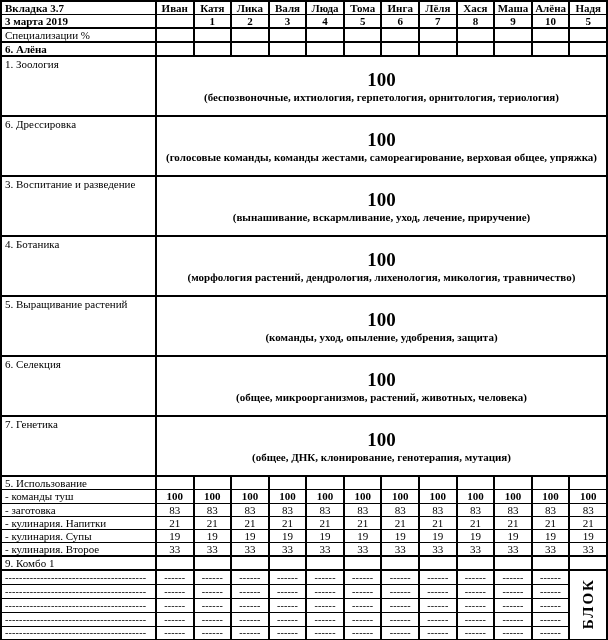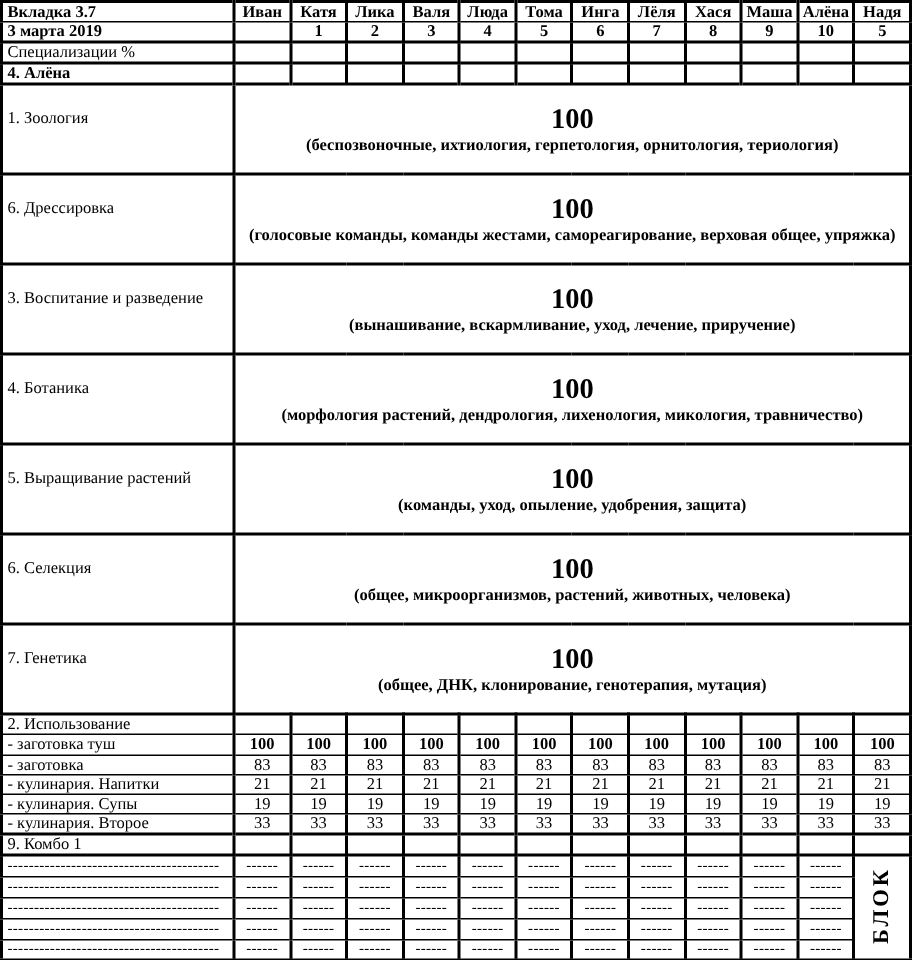--- a/index.html
+++ b/index.html
@@ -31,21 +31,21 @@
   tr.h60 { height: 60px; }
   tr.h14 { height: 14px; }
   tr.hdr td { font-weight: bold; }
   td.normal { font-weight: normal; }
   .bold { font-weight: bold; }
   .bb2 { border-bottom-width: 2px; }
   .bt2 { border-top-width: 2px; }
   td.sec-label {
     border-width: 2px;
     vertical-align: top;
-    padding-top: 16px;
+    padding-top: 1px;
   }
   td.sec-body {
     border: 2px solid #000;
     text-align: center;
     vertical-align: middle;
   }
   .sec-value { font-size: 19px; font-weight: bold; line-height: 1.05; }
   .sec-details { font-size: 11px; margin-top: 1px; font-weight: bold; }
   td.dash-label { font-size: 10px; letter-spacing: 0.2px; }
   td.dash-cell { font-size: 10px; letter-spacing: 0.2px; }
@@ -112,21 +112,21 @@
         <td class="dc bb2"></td>
         <td class="dc bb2"></td>
         <td class="dc bb2"></td>
         <td class="dc bb2"></td>
         <td class="dc bb2"></td>
         <td class="dc bb2"></td>
         <td class="dc bb2"></td>
         <td class="dc bb2"></td>
       </tr>
     <tr class="h13" id="row-person">
-      <td class="lc bold">4. Алёна</td>
+      <td class="lc bold">6. Алёна</td>
     <td class="dc"></td>
         <td class="dc"></td>
         <td class="dc"></td>
         <td class="dc"></td>
         <td class="dc"></td>
         <td class="dc"></td>
         <td class="dc"></td>
         <td class="dc"></td>
         <td class="dc"></td>
         <td class="dc"></td>
@@ -178,36 +178,36 @@
     </tr>
     <tr class="h60">
       <td class="lc sec-label">7. Генетика</td>
       <td class="sec-body" colspan="12">
         <div class="sec-value">100</div>
         <div class="sec-details">(общее, ДНК, клонирование, генотерапия, мутация)</div>
       </td>
     </tr>
 
     <tr class="h13" id="row-usage-hdr">
-      <td class="lc">2. Использование</td>
+      <td class="lc">5. Использование</td>
     <td class="dc"></td>
         <td class="dc"></td>
         <td class="dc"></td>
         <td class="dc"></td>
         <td class="dc"></td>
         <td class="dc"></td>
         <td class="dc"></td>
         <td class="dc"></td>
         <td class="dc"></td>
         <td class="dc"></td>
         <td class="dc"></td>
         <td class="dc"></td>
       </tr>
     <tr class="h13 u-row">
-      <td class="lc">- заготовка туш</td>
+      <td class="lc">- команды туш</td>
     <td class="dc bold">100</td>
         <td class="dc bold">100</td>
         <td class="dc bold">100</td>
         <td class="dc bold">100</td>
         <td class="dc bold">100</td>
         <td class="dc bold">100</td>
         <td class="dc bold">100</td>
         <td class="dc bold">100</td>
         <td class="dc bold">100</td>
         <td class="dc bold">100</td>

